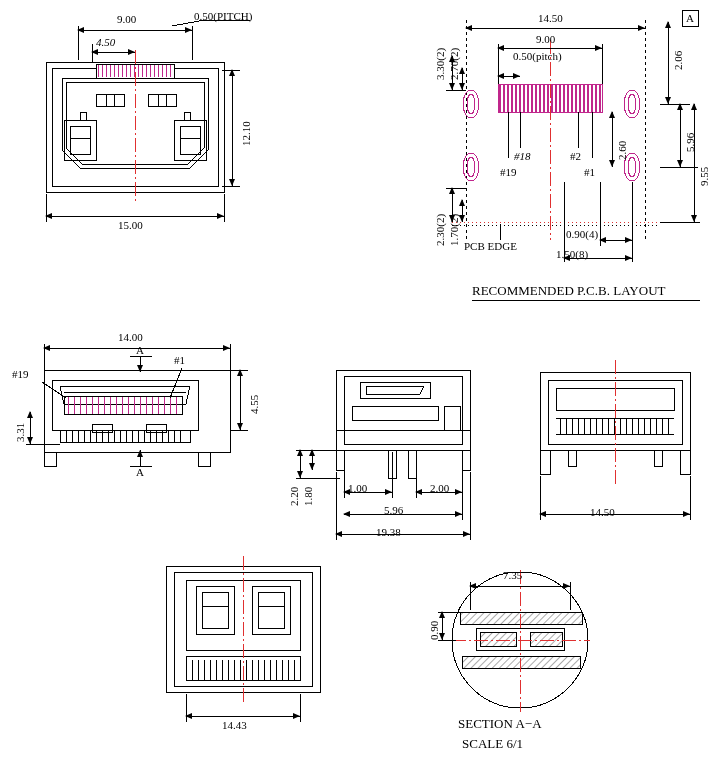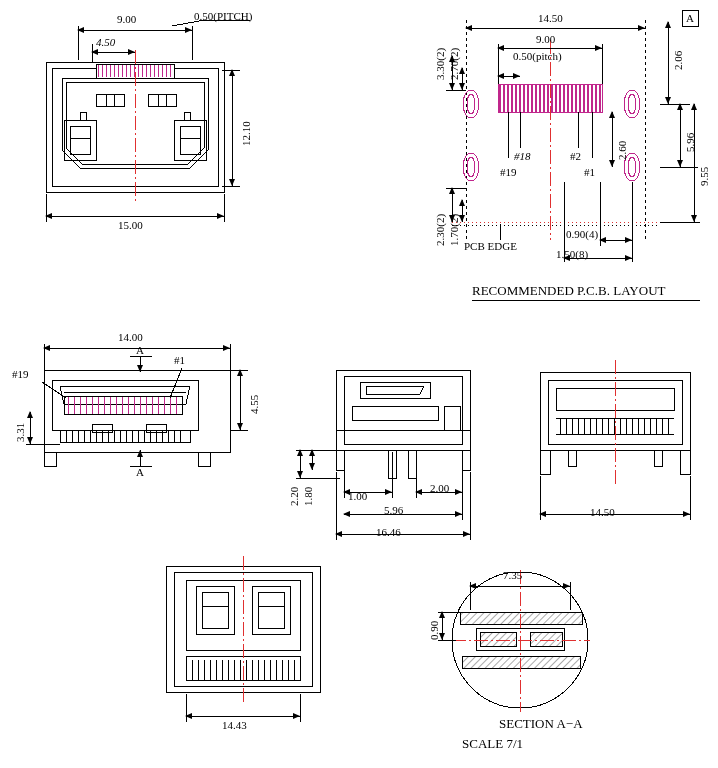--- a/index.html
+++ b/index.html
@@ -460,27 +460,27 @@
 <div class="lbl" style="left:118px; top:331px;">14.00</div>
 <div class="lbl vert" style="left:248px; top:414px;">4.55</div>
 <div class="lbl vert" style="left:14px; top:442px;">3.31</div>
 <div class="lbl" style="left:174px; top:354px;">#1</div>
 <div class="lbl" style="left:12px; top:368px;">#19</div>
 <div class="lbl" style="left:136px; top:344px;">A</div>
 <div class="lbl" style="left:136px; top:466px;">A</div>
 
 <div class="lbl vert" style="left:288px; top:506px;">2.20</div>
 <div class="lbl vert" style="left:302px; top:506px;">1.80</div>
-<div class="lbl" style="left:348px; top:482px;margin-top:8px;">1.00</div>
+<div class="lbl" style="left:348px; top:482px;">1.00</div>
 <div class="lbl" style="left:430px; top:482px;">2.00</div>
 <div class="lbl" style="left:384px; top:504px;">5.96</div>
-<div class="lbl" style="left:376px; top:526px;">16.46</div>
+<div class="lbl" style="left:376px; top:526px;">19.38</div>
 
 <div class="lbl" style="left:590px; top:506px;">14.50</div>
 
 <div class="lbl" style="left:222px; top:719px;">14.43</div>
 
 <div class="lbl" style="left:503px; top:569px;">7.35</div>
 <div class="lbl vert" style="left:428px; top:640px;">0.90</div>
-<div class="lbl big" style="left:458px; top:718px;margin-left:41px;">SECTION  A−A</div>
-<div class="lbl big" style="left:462px; top:738px;">SCALE  7/1</div>
+<div class="lbl big" style="left:458px; top:718px;">SECTION  A−A</div>
+<div class="lbl big" style="left:462px; top:738px;">SCALE  6/1</div>
 
 </div>
 
 </body></html>

